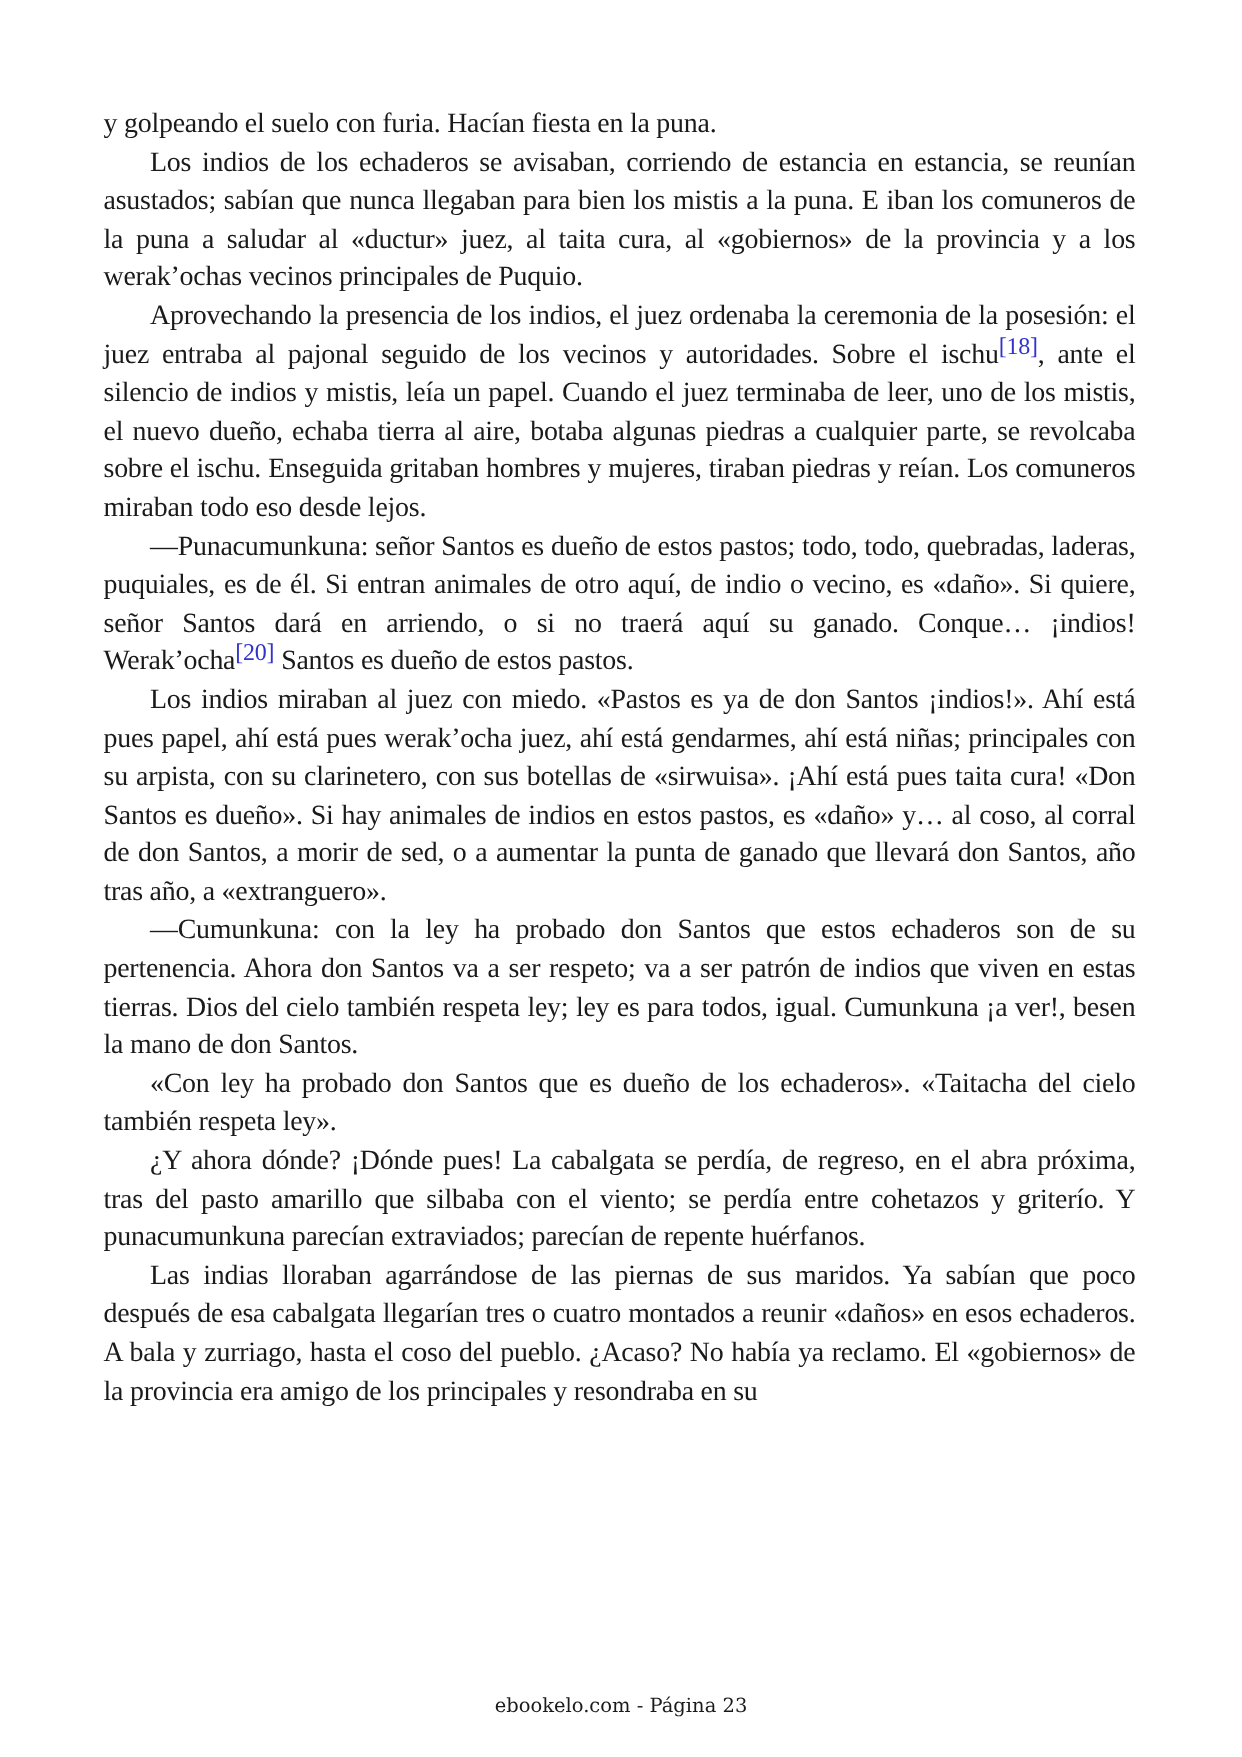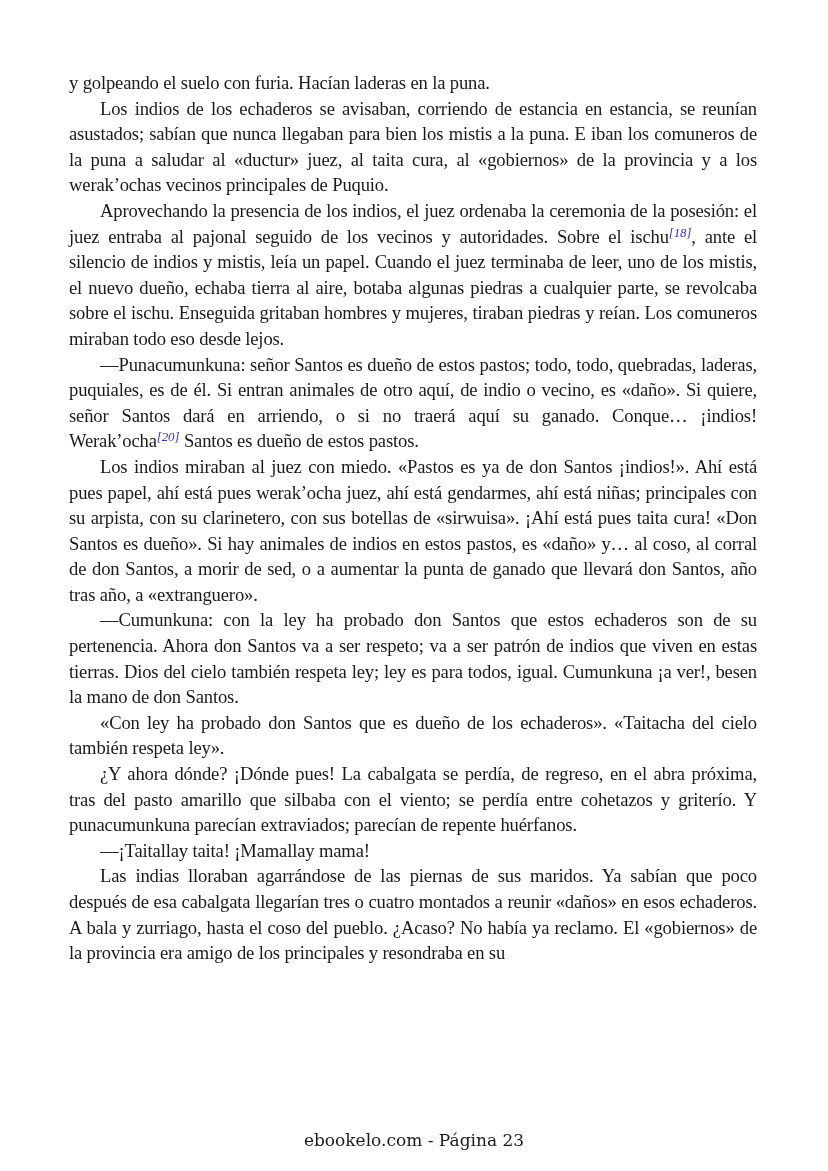--- a/index.html
+++ b/index.html
@@ -28,46 +28,44 @@
   .page p {
     margin: 0;
     text-indent: 31px;
     text-align: justify;
   }
   .page p.noindent {
     text-indent: 0;
   }
   sup.fn {
     color: #3333cc;
-    font-size: 13px;
+    font-size: 16px;
     line-height: 0;
     vertical-align: 6px;
     cursor: pointer;
-    font-style: italic;
   }
   .footer {
     position: absolute;
     left: 0;
     width: 828px;
     top: 1130px;
     text-align: center;
     font-family: "DejaVu Serif", serif;
-    font-size: 17px;
+    font-size: 13px;
     color: #1a1a1a;
   }
 </style>
 </head>
 <body>
 
 <div class="page">
-  <p class="noindent"><span>y golpeando el suelo con furia. Hacían laderas en la puna.</span></p>
+  <p class="noindent"><span>y golpeando el suelo con furia. Hacían fiesta en la puna.</span></p>
   <p><span>Los indios de los echaderos se avisaban, corriendo de estancia en estancia, se reunían asustados; sabían que nunca llegaban para bien los mistis a la puna. E iban los comuneros de la puna a saludar al «ductur» juez, al taita cura, al «gobiernos» de la provincia y a los werak’ochas vecinos principales de Puquio.</span></p>
   <p><span>Aprovechando la presencia de los indios, el juez ordenaba la ceremonia de la posesión: el juez entraba al pajonal seguido de los vecinos y autoridades. Sobre el ischu</span><sup class="fn" style="color: rgb(51, 51, 204);">[18]</sup><span>, ante el silencio de indios y mistis, leía un papel. Cuando el juez terminaba de leer, uno de los mistis, el nuevo dueño, echaba tierra al aire, botaba algunas piedras a cualquier parte, se revolcaba sobre el ischu. Enseguida gritaban hombres y mujeres, tiraban piedras y reían. Los comuneros miraban todo eso desde lejos.</span></p>
   <p><span>—Punacumunkuna: señor Santos es dueño de estos pastos; todo, todo, quebradas, laderas, puquiales, es de él. Si entran animales de otro aquí, de indio o vecino, es «daño». Si quiere, señor Santos dará en arriendo, o si no traerá aquí su ganado. Conque… ¡indios! Werak’ocha</span><sup class="fn" style="color: rgb(51, 51, 204);">[20]</sup><span> Santos es dueño de estos pastos.</span></p>
   <p><span>Los indios miraban al juez con miedo. «Pastos es ya de don Santos ¡indios!». Ahí está pues papel, ahí está pues werak’ocha juez, ahí está gendarmes, ahí está niñas; principales con su arpista, con su clarinetero, con sus botellas de «sirwuisa». ¡Ahí está pues taita cura! «Don Santos es dueño». Si hay animales de indios en estos pastos, es «daño» y… al coso, al corral de don Santos, a morir de sed, o a aumentar la punta de ganado que llevará don Santos, año tras año, a «extranguero».</span></p>
   <p><span>—Cumunkuna: con la ley ha probado don Santos que estos echaderos son de su pertenencia. Ahora don Santos va a ser respeto; va a ser patrón de indios que viven en estas tierras. Dios del cielo también respeta ley; ley es para todos, igual. Cumunkuna ¡a ver!, besen la mano de don Santos.</span></p>
   <p><span>«Con ley ha probado don Santos que es dueño de los echaderos». «Taitacha del cielo también respeta ley».</span></p>
   <p><span>¿Y ahora dónde? ¡Dónde pues! La cabalgata se perdía, de regreso, en el abra próxima, tras del pasto amarillo que silbaba con el viento; se perdía entre cohetazos y griterío. Y punacumunkuna parecían extraviados; parecían de repente huérfanos.</span></p>
-  <p><span>—¡Taitallay taita! ¡Mamallay mama!</span></p>
   <p><span>Las indias lloraban agarrándose de las piernas de sus maridos. Ya sabían que poco después de esa cabalgata llegarían tres o cuatro montados a reunir «daños» en esos echaderos. A bala y zurriago, hasta el coso del pueblo. ¿Acaso? No había ya reclamo. El «gobiernos» de la provincia era amigo de los principales y resondraba en su</span></p>
 </div>
 
 <div class="footer">ebookelo.com - Página 23</div>
 
 </body></html>

